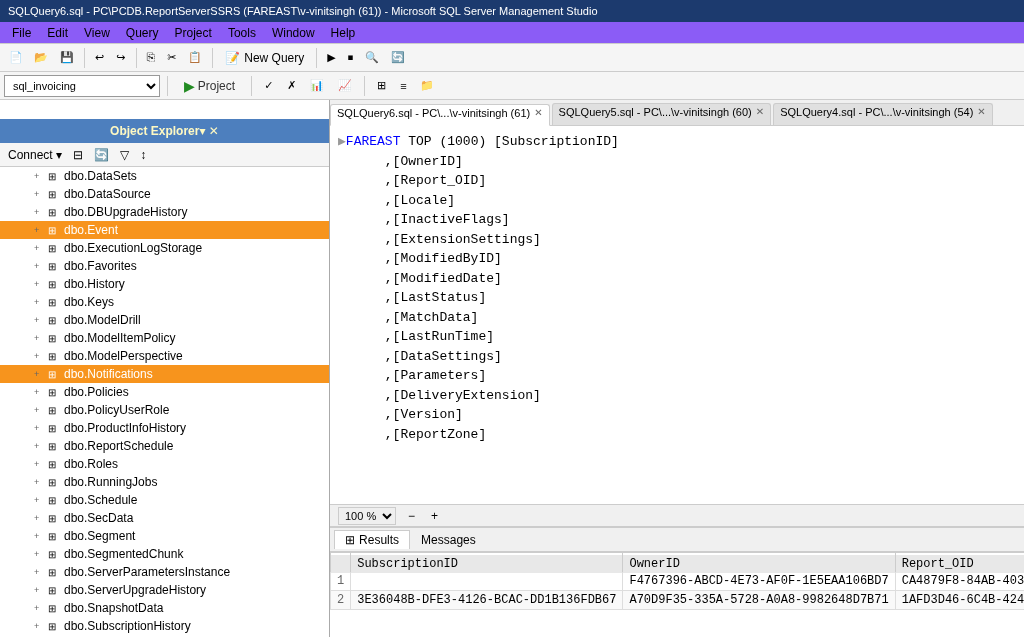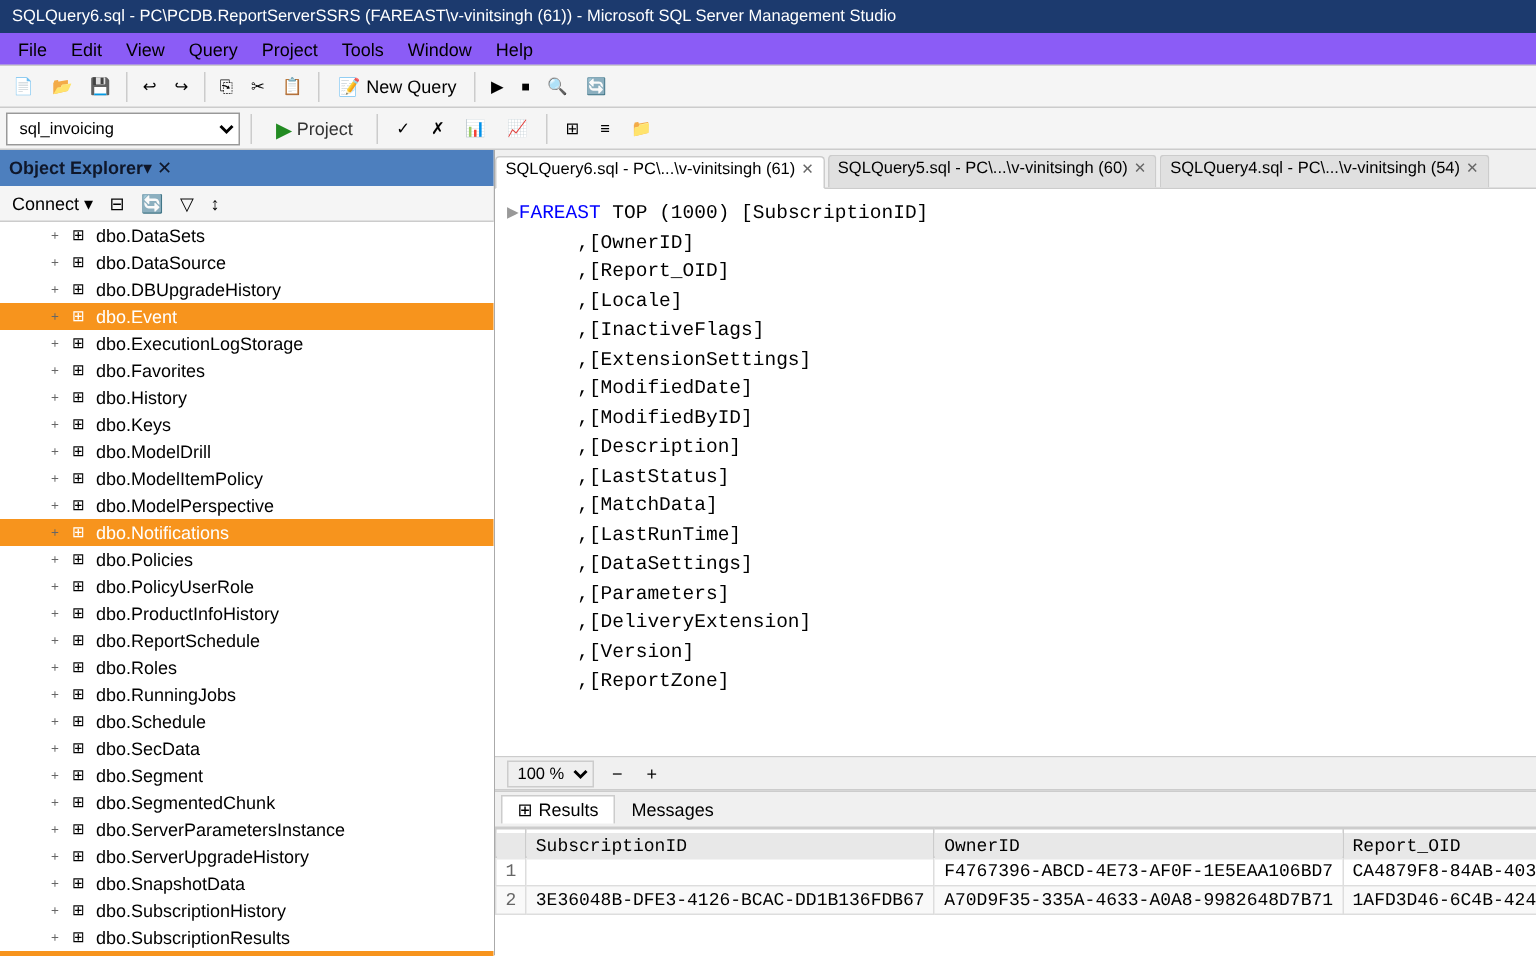--- a/index.html
+++ b/index.html
@@ -108,27 +108,28 @@
     #object-explorer {
       width: 330px;
       background: white;
       border-right: 1px solid #aaa;
       display: flex;
       flex-direction: column;
       flex-shrink: 0;
     }
     #oe-header {
       background: #4d7fbe;
-      color: #0f172a;
+      color: #fef9c3;
       padding: 3px 6px;
       font-size: 12px;
       display: flex;
       align-items: center;
-      justify-content: flex-start;
+      justify-content: center;
       height: 24px;
+      margin-top: 19px;
     }
     #oe-header-title { font-weight: bold; font-size: 12px; }
     #oe-toolbar {
       background: #f5f5f5;
       border-bottom: 1px solid #ccc;
       padding: 2px 4px;
       display: flex;
       align-items: center;
       gap: 3px;
       height: 24px;
@@ -603,23 +604,22 @@
         </div>
       </div>
 
     <div id="query-editor">
     <span class="sql-line"><span style="color: rgb(153, 153, 153);">▶</span><span class="sql-keyword">FAREAST</span><span> TOP (1000) [SubscriptionID]</span></span>
         <span class="sql-line">      ,[OwnerID]</span>
         <span class="sql-line">      ,[Report_OID]</span>
         <span class="sql-line">      ,[Locale]</span>
         <span class="sql-line">      ,[InactiveFlags]</span>
         <span class="sql-line">      ,[ExtensionSettings]</span>
+        <span class="sql-line">      ,[ModifiedByID]</span>
         <span class="sql-line">      ,[ModifiedDate]</span>
-        <span class="sql-line">      ,[ModifiedByID]</span>
-        <span class="sql-line">      ,[Description]</span>
         <span class="sql-line">      ,[LastStatus]</span>
         <span class="sql-line">      ,[MatchData]</span>
         <span class="sql-line">      ,[LastRunTime]</span>
         <span class="sql-line">      ,[DataSettings]</span>
         <span class="sql-line">      ,[Parameters]</span>
         <span class="sql-line">      ,[DeliveryExtension]</span>
         <span class="sql-line">      ,[Version]</span>
         <span class="sql-line">      ,[ReportZone]</span>
       </div>
 
@@ -656,21 +656,21 @@
           <tbody id="results-tbody">
           <tr>
                 <td class="row-num">1</td>
                 <td class="selected">5B34FD73-803C-4EC3-8A0C-B93C635A108C</td>
                 <td>F4767396-ABCD-4E73-AF0F-1E5EAA106BD7</td>
                 <td>CA4879F8-84AB-4030-8291-7819655CF059</td>
               </tr>
               <tr>
                 <td class="row-num">2</td>
                 <td>3E36048B-DFE3-4126-BCAC-DD1B136FDB67</td>
-                <td>A70D9F35-335A-4633-A0A8-9982648D7B71</td>
+                <td>A70D9F35-335A-5728-A0A8-9982648D7B71</td>
                 <td>1AFD3D46-6C4B-424B-9139-C9DB4702DB</td>
               </tr>
             </tbody>
         </table>
       </div>
     </div>
 
   </div>
 </div>
 

